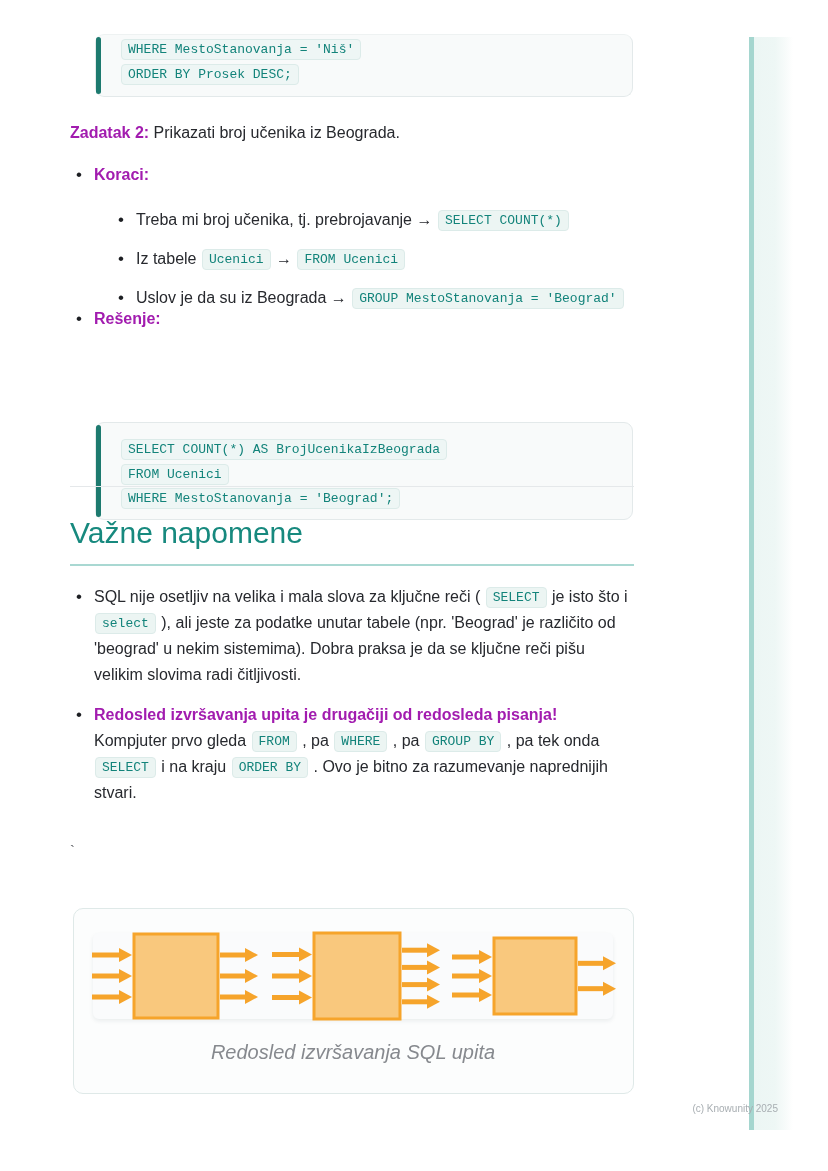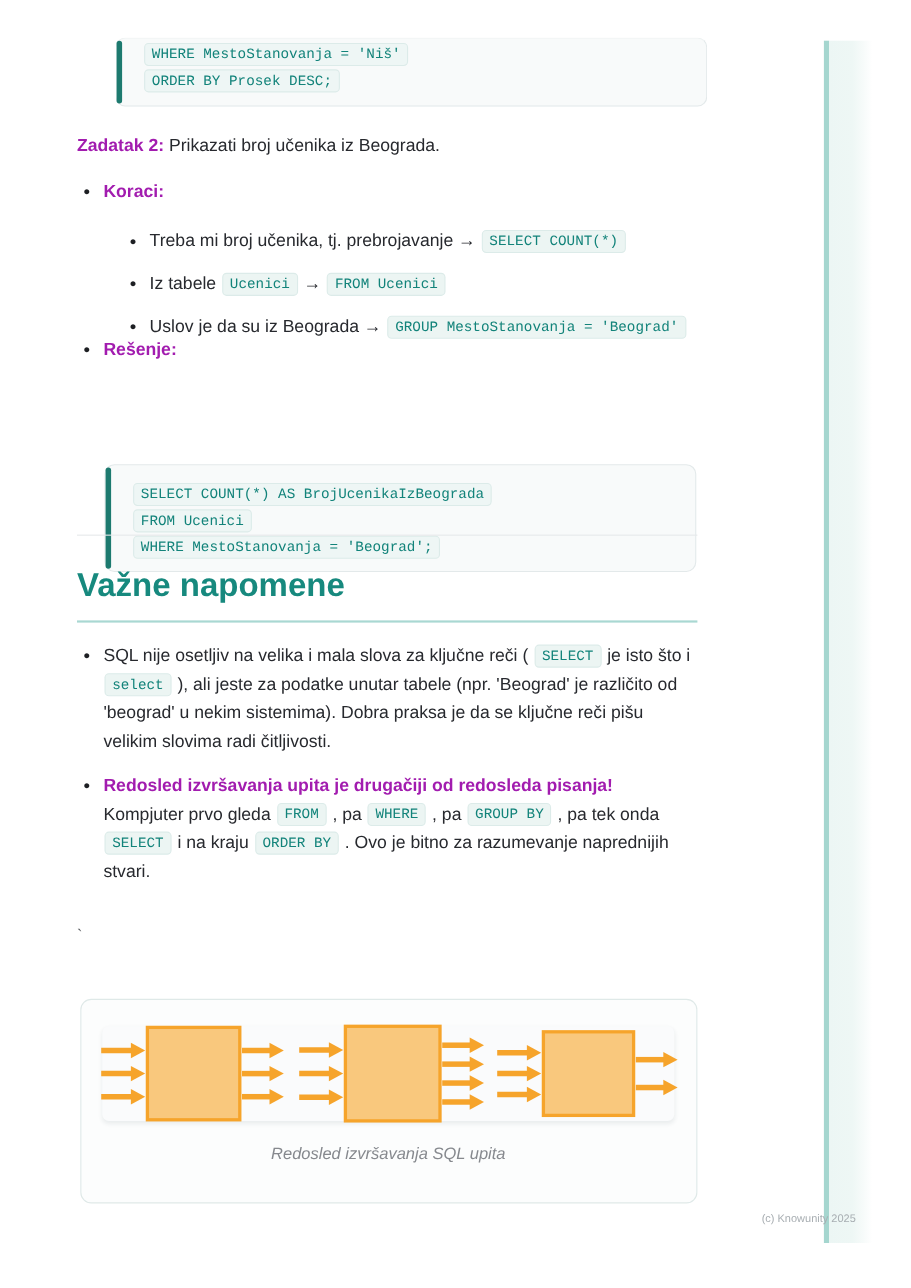--- a/index.html
+++ b/index.html
@@ -35,59 +35,59 @@
   li.bullet{position:relative;padding-left:24px;}
   li.bullet::before{
     content:"•";position:absolute;left:6px;top:0;
     font-size:17px;color:#1d1f23;
   }
   .sub-list li.bullet{margin-bottom:13px;}
   .notes-list li.bullet{margin-bottom:14px;}
 
   
   h1.section-heading{
-    margin:0;font-size:30px;font-weight:bold;color:#17897e;
+    margin:0;font-size:30px;font-weight:normal;color:#17897e;
     padding-bottom:14px;border-bottom:2px solid #a9d8d2;
   }
   .rule{border:none;border-top:1px solid #e5e8ea;margin:0;}
 
   
   .figure-card{
     box-sizing:border-box;background:#fcfdfd;
     border:1.5px solid #dfe9e8;border-radius:10px;
     padding:24px 20px 0 19px;
   }
   .diagram-panel{
     background:#fafbfc;border-radius:6px;
     box-shadow:0 2px 4px rgba(30,50,60,0.08);
     width:520px;height:86px;position:relative;
   }
   .diagram-panel svg{position:absolute;left:0;top:0;overflow:visible;}
   .figure-caption{
     text-align:center;font-style:italic;color:#86898e;
-    font-size:15px;margin-top:22px;
+    font-size:20px;margin-top:22px;
   }
 
   
   .stray{font-size:15px;color:#5a5d61;}
   .footer-note{font-size:10px;color:#a8aeb2;z-index:3;}
   .side-band{
     background:linear-gradient(to right,
       #a5d6cf 0px,#a5d6cf 5px,
       #ecf6f4 5px,#eef7f5 26px,
       #f7fbfa 36px,#ffffff 44px);
     z-index:1;
   }
 </style>
 </head>
 <body>
 
 <div class="abs side-band" style="left:749px;top:37px;width:44px;height:1093px;"></div>
 
-<div class="abs code-box" style="left:95px;top:34px;width:538px;height:63px;padding:4px 14px 0 25px;border-top-color:#eef2f2;margin-left:10px;">
+<div class="abs code-box" style="left:95px;top:34px;width:538px;height:63px;padding:4px 14px 0 25px;border-top-color:#eef2f2;">
   <div class="bar"></div>
   <div>
       <div class="code-line"><span class="code-chip">WHERE MestoStanovanja = 'Niš'</span></div>
       <div class="code-line"><span class="code-chip">ORDER BY Prosek DESC;</span></div>
     </div>
 </div>
 
 <p class="abs body-text" style="left:70px;top:120px;width:564px;"><span class="seg-bold">Zadatak 2:</span><span> Prikazati broj učenika iz Beograda.</span></p>
 
 <ul class="abs" style="left:70px;top:162px;width:564px;">

